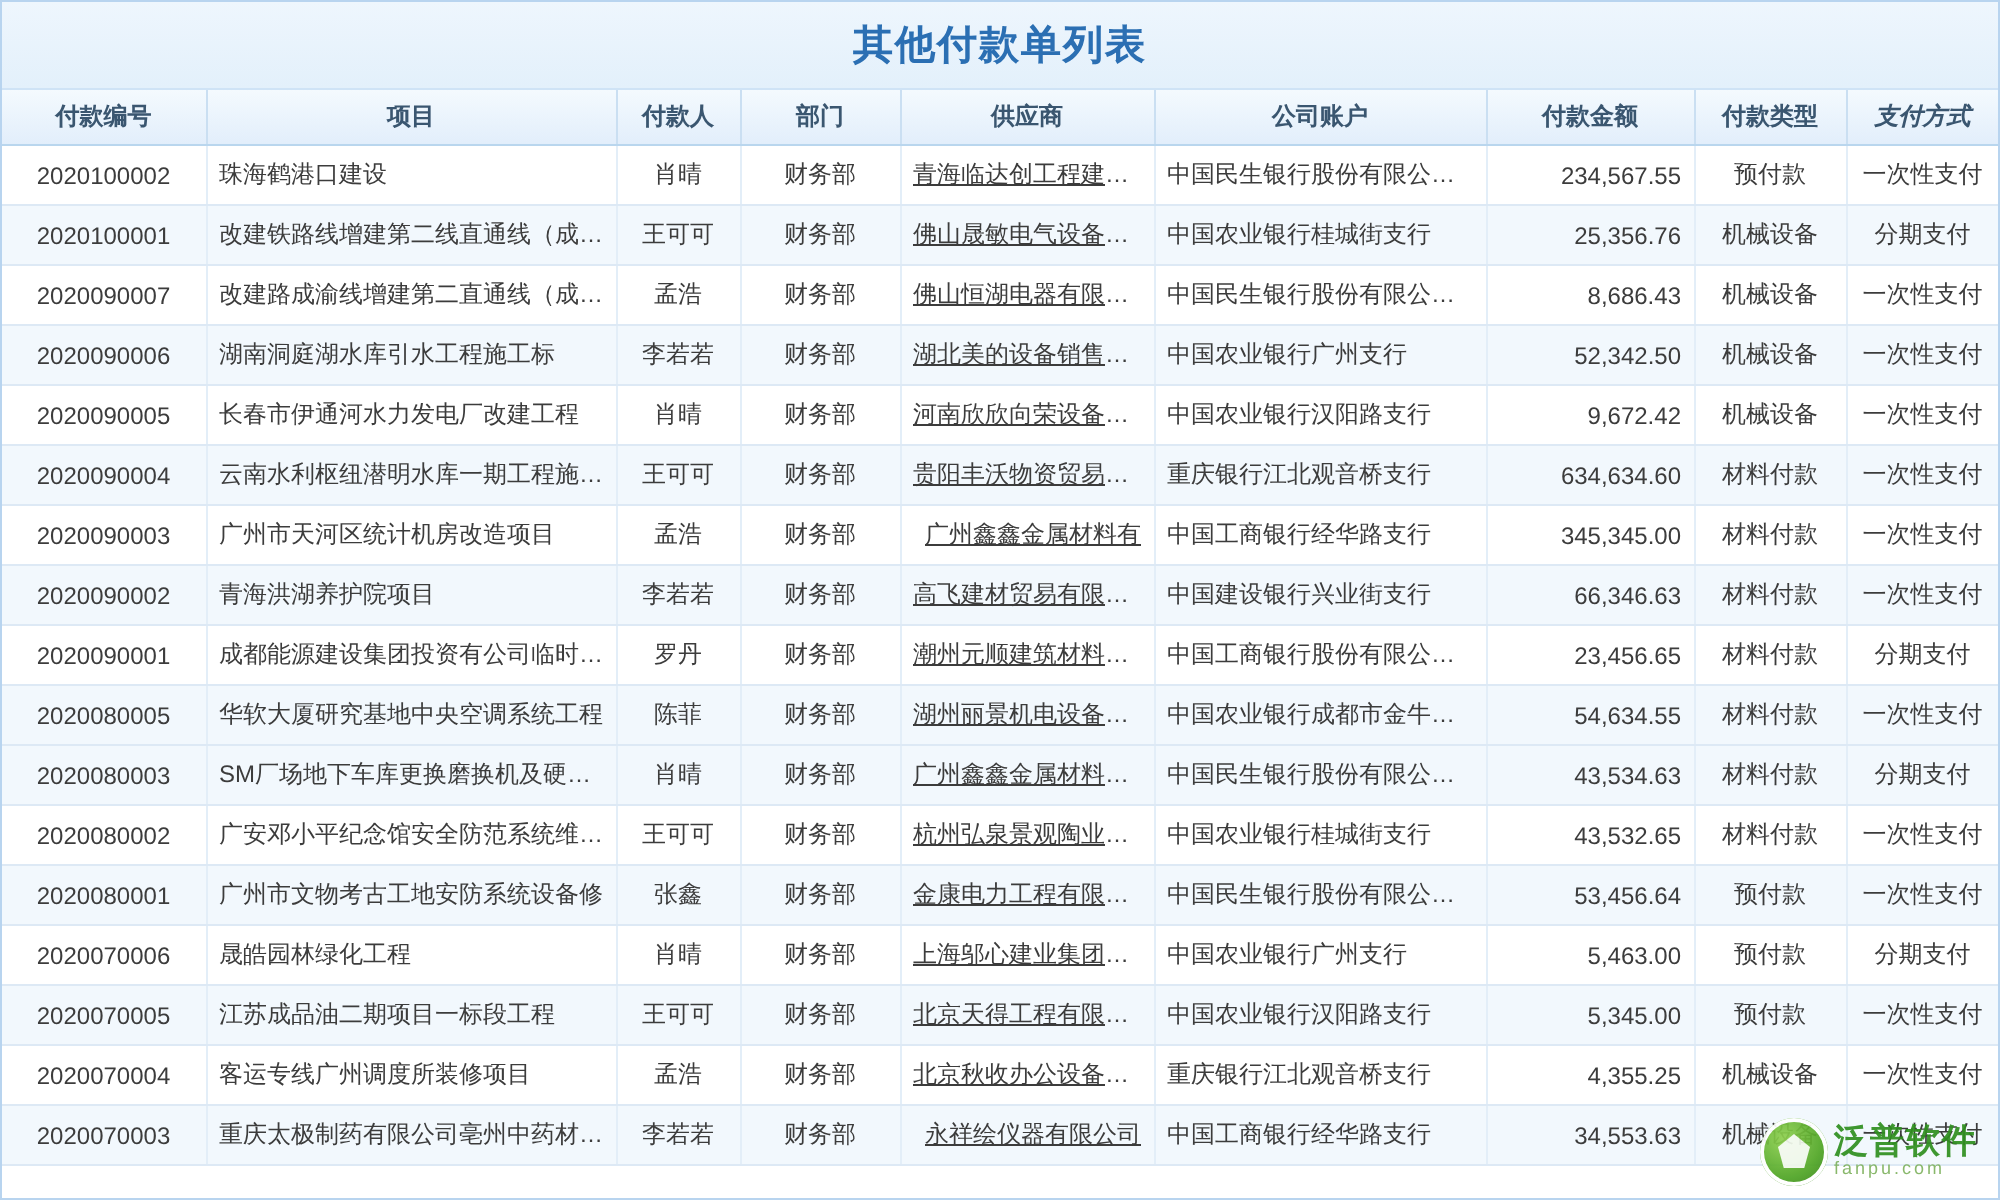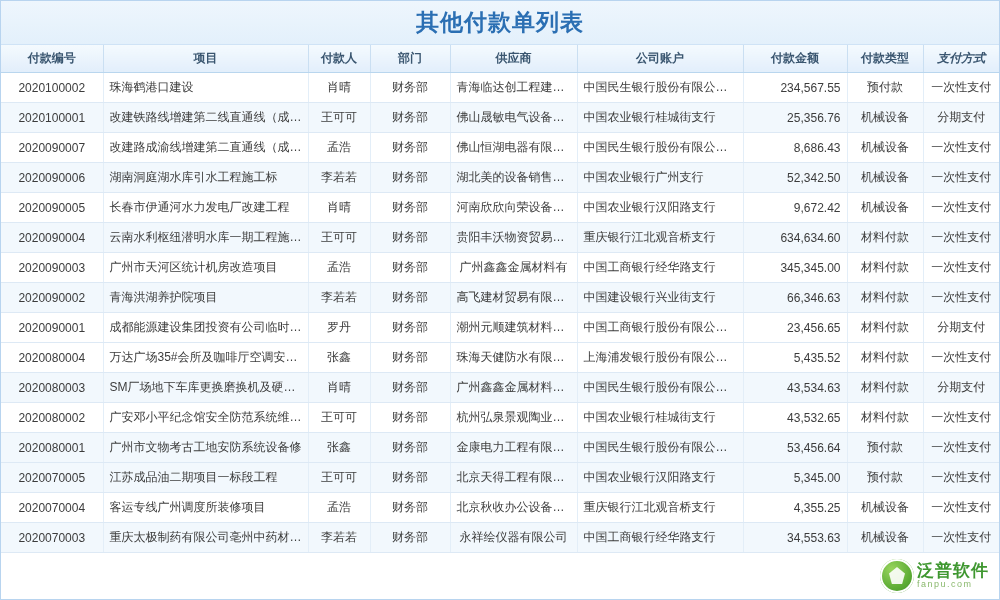--- a/index.html
+++ b/index.html
@@ -26,21 +26,21 @@
   }
   .title-bar {
     height: 43px;
     background: linear-gradient(180deg, #eef6fd 0%, #e3f0fb 100%);
     border-bottom: 1px solid #cfe3f6;
     display: flex;
     align-items: center;
     justify-content: center;
   }
   .title-bar .title-text {
-    font-size: 23px;
+    font-size: 20px;
     font-weight: bold;
     color: #2b6fb3;
     letter-spacing: 1px;
   }
   table.grid {
     width: 100%;
     border-collapse: collapse;
     table-layout: fixed;
   }
   table.grid thead th {
@@ -74,21 +74,21 @@
   td.c-code {
     color: #2a6db5;
     text-align: center;
   }
   td.c-proj {
     color: #2a6db5;
     text-align: left;
     padding-left: 10px;
   }
   td.c-center { text-align: center; }
-  td.c-left { text-align: center; padding-left: 8px; }
+  td.c-left { text-align: right; padding-left: 8px; text-decoration: underline; }
   td.c-right { text-align: right; padding-right: 12px; }
   td.c-acct { color: #2a6db5; text-align: left; padding-left: 8px; margin-left: 24px; }
 
   .watermark {
     position: absolute;
     right: 10px;
     bottom: 6px;
     display: flex;
     align-items: center;
     gap: 3px;
@@ -252,28 +252,28 @@
           <td class="c-code">2020090001</td>
           <td class="c-proj">成都能源建设集团投资有公司临时…</td>
           <td class="c-center">罗丹</td>
           <td class="c-center">财务部</td>
           <td class="c-left">潮州元顺建筑材料有…</td>
           <td class="c-acct">中国工商银行股份有限公司…</td>
           <td class="c-right">23,456.65</td>
           <td class="c-center">材料付款</td>
           <td class="c-center">分期支付</td>
         </tr>
-        <tr class="odd">
-          <td class="c-code">2020080004</td>
-          <td class="c-proj">万达广场35#会所及咖啡厅空调安装…</td>
-          <td class="c-center">张鑫</td>
-          <td class="c-center">财务部</td>
-          <td class="c-left">珠海天健防水有限公司</td>
-          <td class="c-acct">上海浦发银行股份有限公司…</td>
-          <td class="c-right">5,435.52</td>
+        <tr class="even">
+          <td class="c-code">2020080005</td>
+          <td class="c-proj">华软大厦研究基地中央空调系统工程</td>
+          <td class="c-center">陈菲</td>
+          <td class="c-center">财务部</td>
+          <td class="c-left">湖州丽景机电设备有…</td>
+          <td class="c-acct">中国农业银行成都市金牛区…</td>
+          <td class="c-right">54,634.55</td>
           <td class="c-center">材料付款</td>
           <td class="c-center">一次性支付</td>
         </tr>
         <tr class="even">
           <td class="c-code">2020080003</td>
           <td class="c-proj">SM厂场地下车库更换磨换机及硬盘项目</td>
           <td class="c-center">肖晴</td>
           <td class="c-center">财务部</td>
           <td class="c-left">广州鑫鑫金属材料有…</td>
           <td class="c-acct">中国民生银行股份有限公司…</td>
@@ -295,20 +295,31 @@
         <tr class="even">
           <td class="c-code">2020080001</td>
           <td class="c-proj">广州市文物考古工地安防系统设备修</td>
           <td class="c-center">张鑫</td>
           <td class="c-center">财务部</td>
           <td class="c-left">金康电力工程有限公司</td>
           <td class="c-acct">中国民生银行股份有限公司…</td>
           <td class="c-right">53,456.64</td>
           <td class="c-center">预付款</td>
           <td class="c-center">一次性支付</td>
+        </tr>
+        <tr class="odd">
+          <td class="c-code">2020070006</td>
+          <td class="c-proj">晟皓园林绿化工程</td>
+          <td class="c-center">肖晴</td>
+          <td class="c-center">财务部</td>
+          <td class="c-left">上海邬心建业集团有…</td>
+          <td class="c-acct">中国农业银行广州支行</td>
+          <td class="c-right">5,463.00</td>
+          <td class="c-center">预付款</td>
+          <td class="c-center">分期支付</td>
         </tr>
         <tr class="even">
           <td class="c-code">2020070005</td>
           <td class="c-proj">江苏成品油二期项目一标段工程</td>
           <td class="c-center">王可可</td>
           <td class="c-center">财务部</td>
           <td class="c-left">北京天得工程有限公司</td>
           <td class="c-acct">中国农业银行汉阳路支行</td>
           <td class="c-right">5,345.00</td>
           <td class="c-center">预付款</td>

